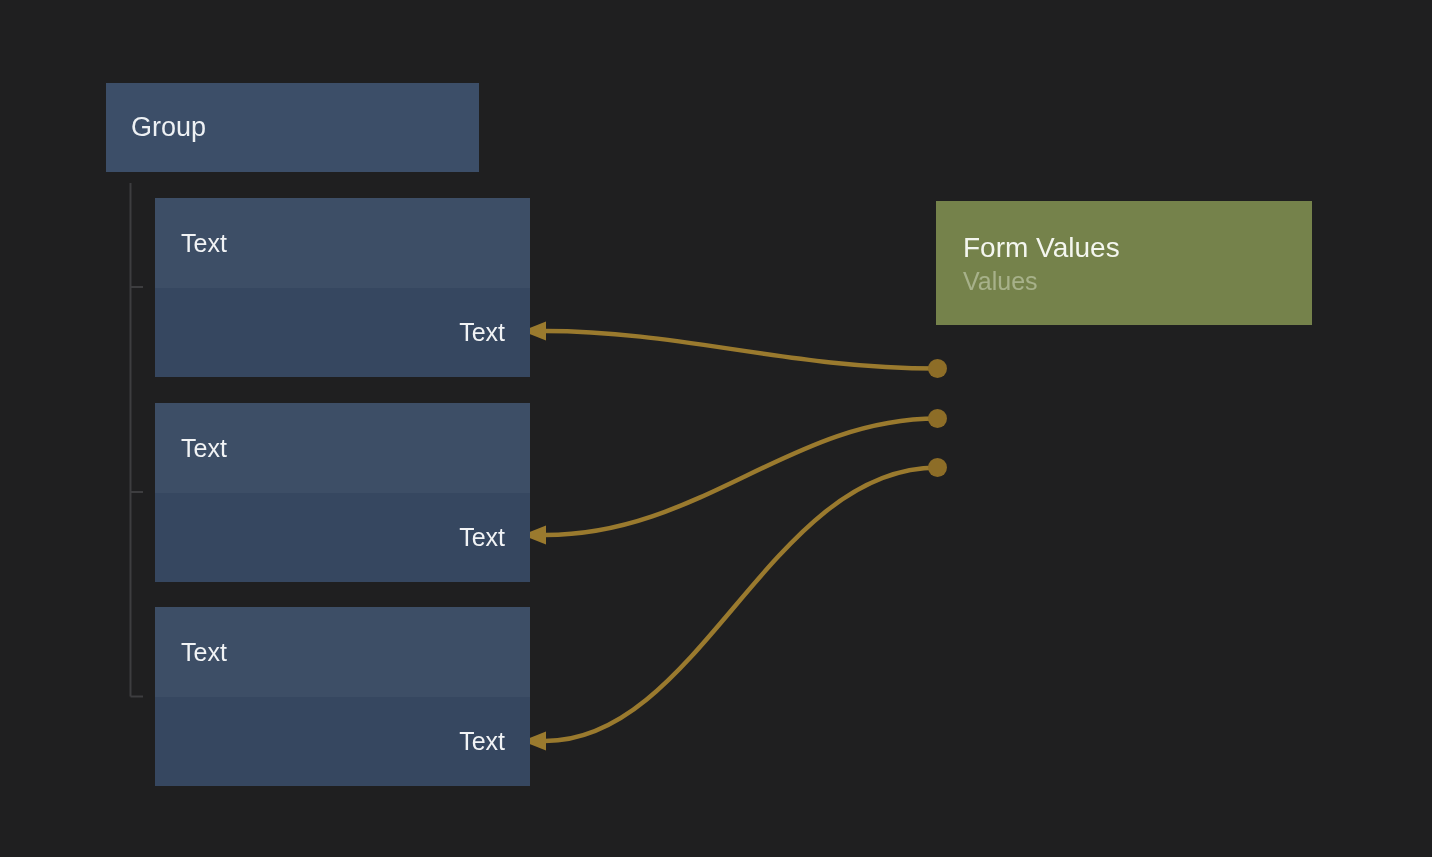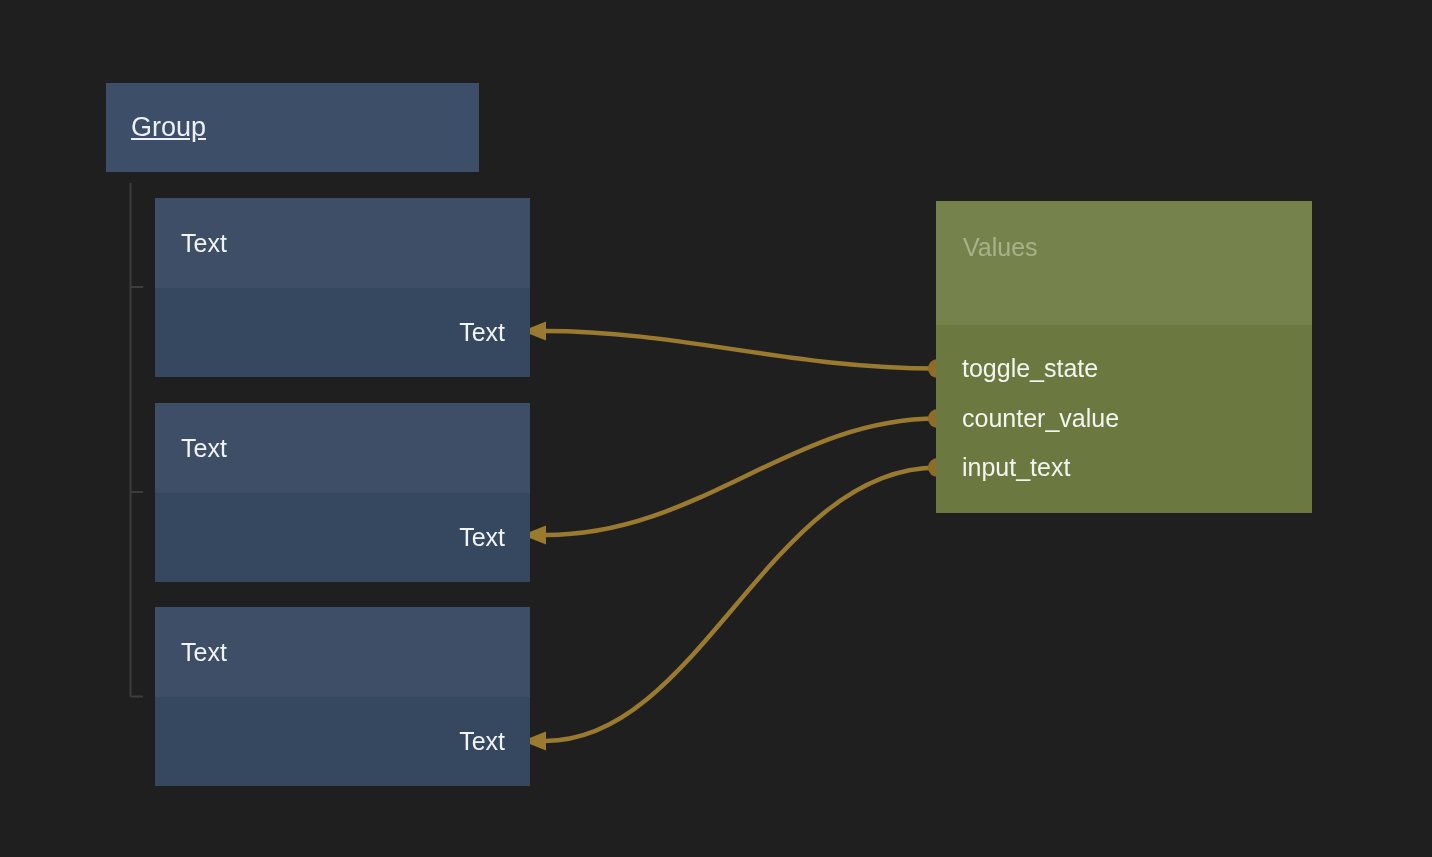--- a/index.html
+++ b/index.html
@@ -11,21 +11,21 @@
   }
   #canvas {
     position: relative;
     width: 1432px; height: 857px;
     background: #1f1f20;
   }
   svg.overlay {
     position: absolute; left: 0; top: 0;
     width: 1432px; height: 857px;
   }
-  .node { position: absolute; text-decoration: underline; }
+  .node { position: absolute; }
 
   
   .group-node {
     left: 106px; top: 83px; width: 373px; height: 89px;
     background: #3c4e68;
     display: flex; align-items: center;
     padding-left: 25px;
     color: #eef1f4; font-size: 27px;
   }
 
@@ -129,28 +129,18 @@
     <div class="hdr">
       <span>Text</span>
     </div>
     <div class="body">
       <span>Text</span>
     </div>
   </div>
 
   <div class="node form-node">
     <div class="hdr">
+      <div class="title">Form Values</div>
       <div class="subtitle">Values</div>
-    </div>
-    <div class="body">
-      <div class="row row-0">
-        <span>toggle_state</span>
-      </div>
-      <div class="row row-1">
-        <span>counter_value</span>
-      </div>
-      <div class="row row-2">
-        <span>input_text</span>
-      </div>
     </div>
   </div>
 
 </div>
 
 </body></html>

